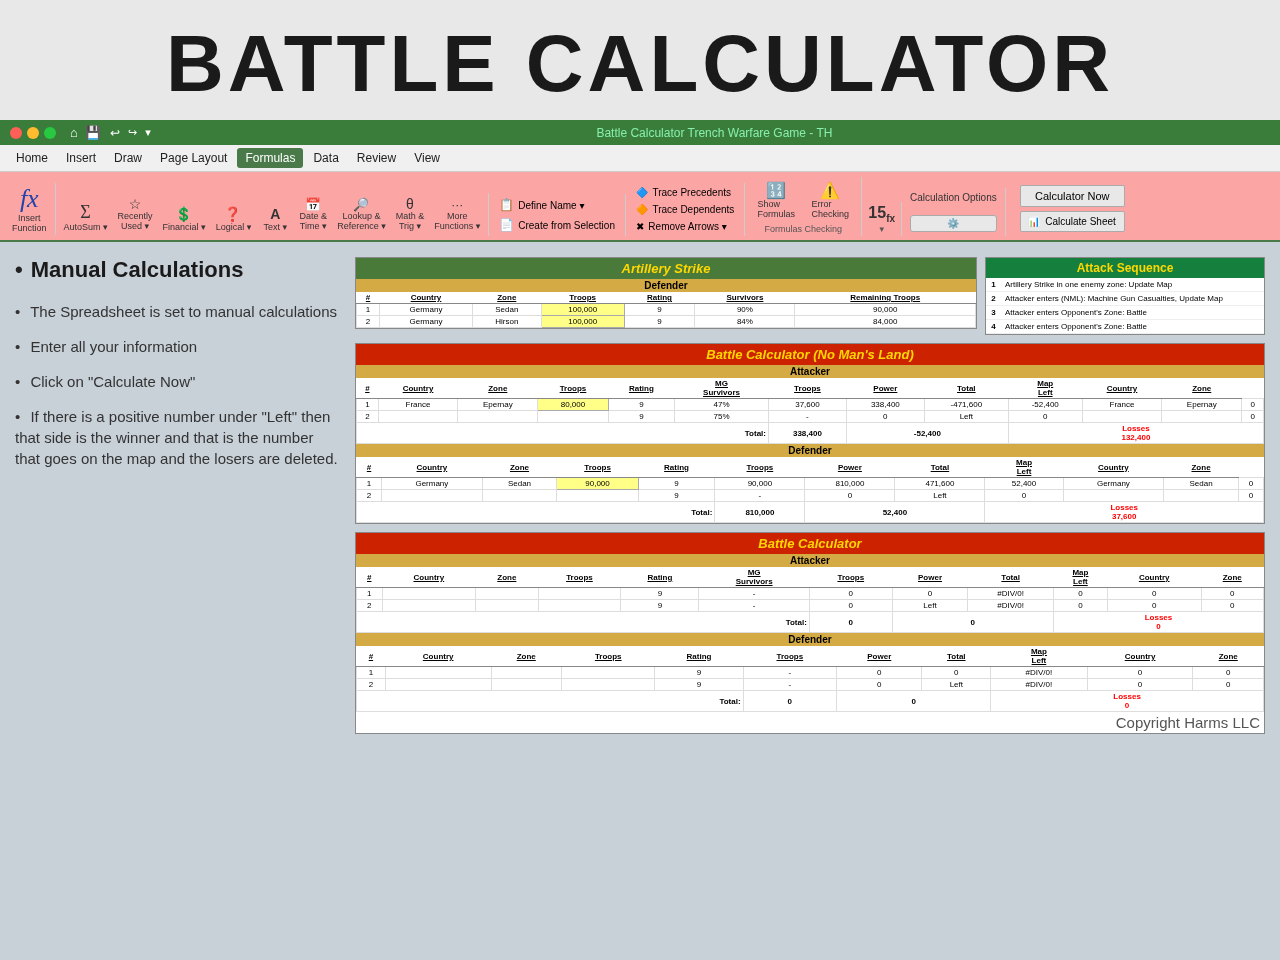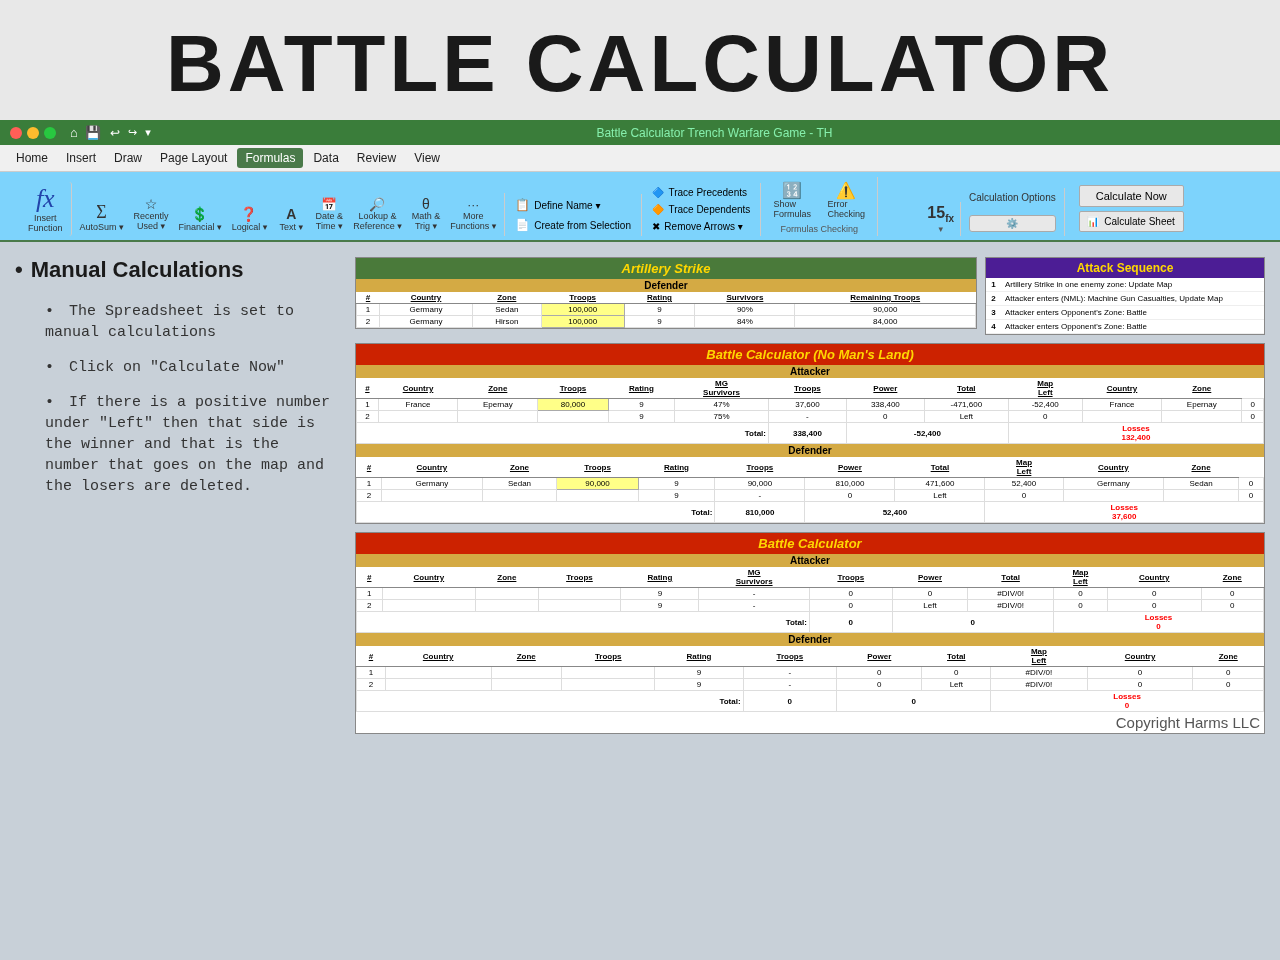--- a/index.html
+++ b/index.html
@@ -63,23 +63,23 @@
       border-radius: 3px;
     }
     .menu-item.active {
       background: #4a7a4a;
       color: white;
       border-radius: 3px;
     }
 
     
     .ribbon {
-      background: #7dd3fc;
+      background: #fca5a5;
       border-bottom: 2px solid #4a7a4a;
-      padding: 4px 20px;
+      padding: 4px 4px;
       display: flex;
       align-items: flex-end;
       gap: 0;
       min-height: 70px;
     }
     .ribbon-btn {
       display: flex;
       flex-direction: column;
       align-items: center;
       cursor: pointer;
@@ -122,24 +122,22 @@
       align-items: center;
       gap: 8px;
     }
     .bullet-point {
       font-size: 22px;
       color: #222;
     }
     .left-panel .sub-bullet {
       font-size: 15px;
       color: #333;
-      margin-left: 30px;
       margin-bottom: 14px;
       line-height: 1.4;
-      font-family: Liberation Mono, monospace;
     }
     .bullet-dot { margin-right: 6px; }
 
     
     .right-panel {
       flex: 1;
       display: flex;
       flex-direction: column;
       gap: 8px;
     }
@@ -209,21 +207,21 @@
       font-weight: bold;
     }
     .total-row td { font-weight: bold; }
 
     .attack-sequence {
       border: 1px solid #888;
       background: white;
       font-size: 8px;
     }
     .attack-seq-header {
-      background: #4c1d95;
+      background: #15803d;
       color: #ffd700;
       text-align: center;
       font-size: 12px;
       font-weight: bold;
       padding: 3px 0;
     }
     .attack-seq-table {
       width: 100%;
       border-collapse: collapse;
     }
@@ -405,55 +403,59 @@
       </div>
       <div class="ribbon-btn" style="min-width:50px;">
         <span style="font-size:16px;">⚠️</span>
         <span style="font-size:9px;line-height:1.1;">Error<br>Checking</span>
       </div>
     </div>
     <div style="font-size:9px;color:#555;text-align:center;">Formulas Checking</div>
   </div>
 
   <div style="display:flex;align-items:center;padding:2px 6px;border-right:1px solid #ccc;">
-    <div style="display:flex;flex-direction:column;align-items:center;margin-left:43px;">
+    <div style="display:flex;flex-direction:column;align-items:center;">
       <div style="font-size:16px;font-weight:bold;color:#333;">
         <span>15</span><sub style="font-size:10px;">fx</sub>
       </div>
       <div style="font-size:9px;color:#555;">▾</div>
     </div>
   </div>
 
   <div style="display:flex;flex-direction:column;gap:12px;padding:4px 8px;border-right:1px solid #ccc;justify-content:center;">
     <div style="font-size:10px;text-align:center;color:#333;">Calculation
 Options</div>
     <div class="ribbon-btn" style="border:1px solid #aaa;background:#e8e8e8;padding:2px 6px;">
       <span>⚙️</span>
     </div>
   </div>
 
   <div style="display:flex;flex-direction:column;gap:4px;padding:4px 10px;margin-left:4px;">
-    <div class="calc-now-btn">Calculate Now</div>
+    <div class="calc-now-btn">Calculator Now</div>
     <div class="calc-sheet-btn">
       <span>📊</span>
       <span>Calculate Sheet</span>
     </div>
   </div>
 </div>
 
 <div class="main-content">
 
   <div class="left-panel">
     <h2>
       <span class="bullet-point">•</span>
       <span>Manual Calculations</span>
     </h2>
     <div class="sub-bullet">
       <span class="bullet-dot">•</span>
       <span>The Spreadsheet is set to manual calculations</span>
+    </div>
+    <div class="sub-bullet">
+      <span class="bullet-dot">•</span>
+      <span>Enter all your information</span>
     </div>
     <div class="sub-bullet">
       <span class="bullet-dot">•</span>
       <span>Click on "Calculate Now"</span>
     </div>
     <div class="sub-bullet">
       <span class="bullet-dot">•</span>
       <span>If there is a positive number under "Left" then that side is the winner and that is the number that goes on the map and the losers are deleted.</span>
     </div>
   </div>

